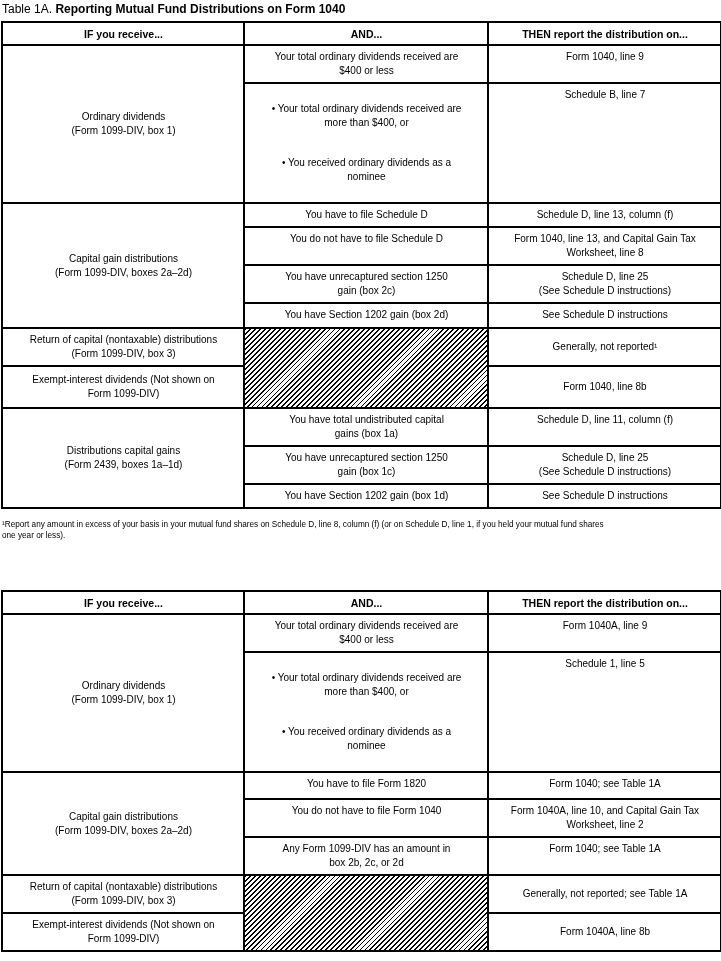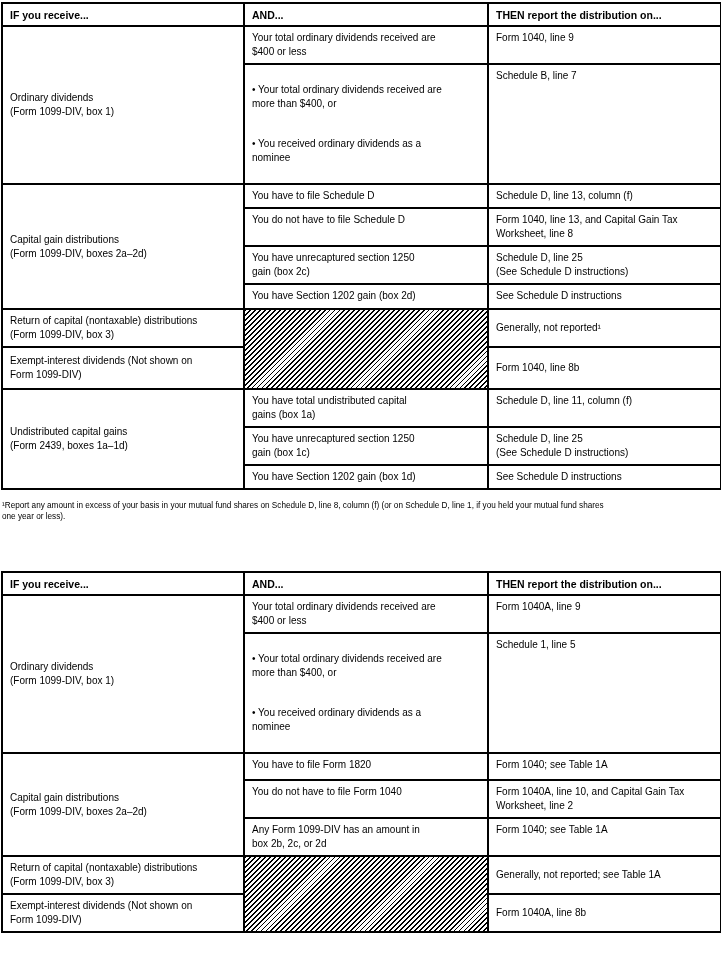--- a/index.html
+++ b/index.html
@@ -36,21 +36,21 @@
   table.ruled col.c2 { width: 244px; }
   table.ruled col.c3 { width: 233px; }
   table.ruled th, table.ruled td {
     border: 2px solid #000000;
     font-size: 10px;
     line-height: 14px;
     padding: 4px 6px 4px 7px;
     vertical-align: top;
     white-space: pre-line;
     overflow: hidden;
-    text-align: left;
+    text-align: center;
   }
   table.ruled th {
     font-weight: bold;
     font-size: 10.5px;
     vertical-align: middle;
     white-space: nowrap;
     padding-top: 3px;
     padding-bottom: 3px;
   }
   table.ruled td.grp { vertical-align: middle; }
@@ -70,20 +70,25 @@
   }
   .gap { height: 49px; }
   .title2 { margin-top: 0; }
 </style>
 </head>
 <body>
 
 <div class="page">
   <div class="doc">
 
+    <div class="tbl-title">
+      <span class="prefix">Table 1A.</span>
+      <span> </span>
+      <span class="bold">Reporting Mutual Fund Distributions on Form 1040</span>
+    </div>
 
     <table class="ruled">
       <colgroup>
           <col class="c1">
           <col class="c2">
           <col class="c3">
         </colgroup>
       <tbody>
           <tr style="height:23px">
         <th>IF you receive...</th>
@@ -136,21 +141,21 @@
         <td class="hatch" rowspan="2"></td>
         <td class="vmid">Generally, not reported¹</td>
       </tr>
       <tr style="height:42px">
         <td class="grp">Exempt-interest dividends (Not shown on
 Form 1099-DIV)</td>
         <td class="vmid">Form 1040, line 8b</td>
       </tr>
 
       <tr style="height:37px">
-        <td class="grp" rowspan="3">Undistributed capital gains
+        <td class="grp" rowspan="3">Distributions capital gains
 (Form 2439, boxes 1a–1d)</td>
         <td>You have total undistributed capital
 gains (box 1a)</td>
         <td>Schedule D, line 11, column (f)</td>
       </tr>
       <tr style="height:38px">
         <td>You have unrecaptured section 1250
 gain (box 1c)</td>
         <td>Schedule D, line 25
 (See Schedule D instructions)</td>

